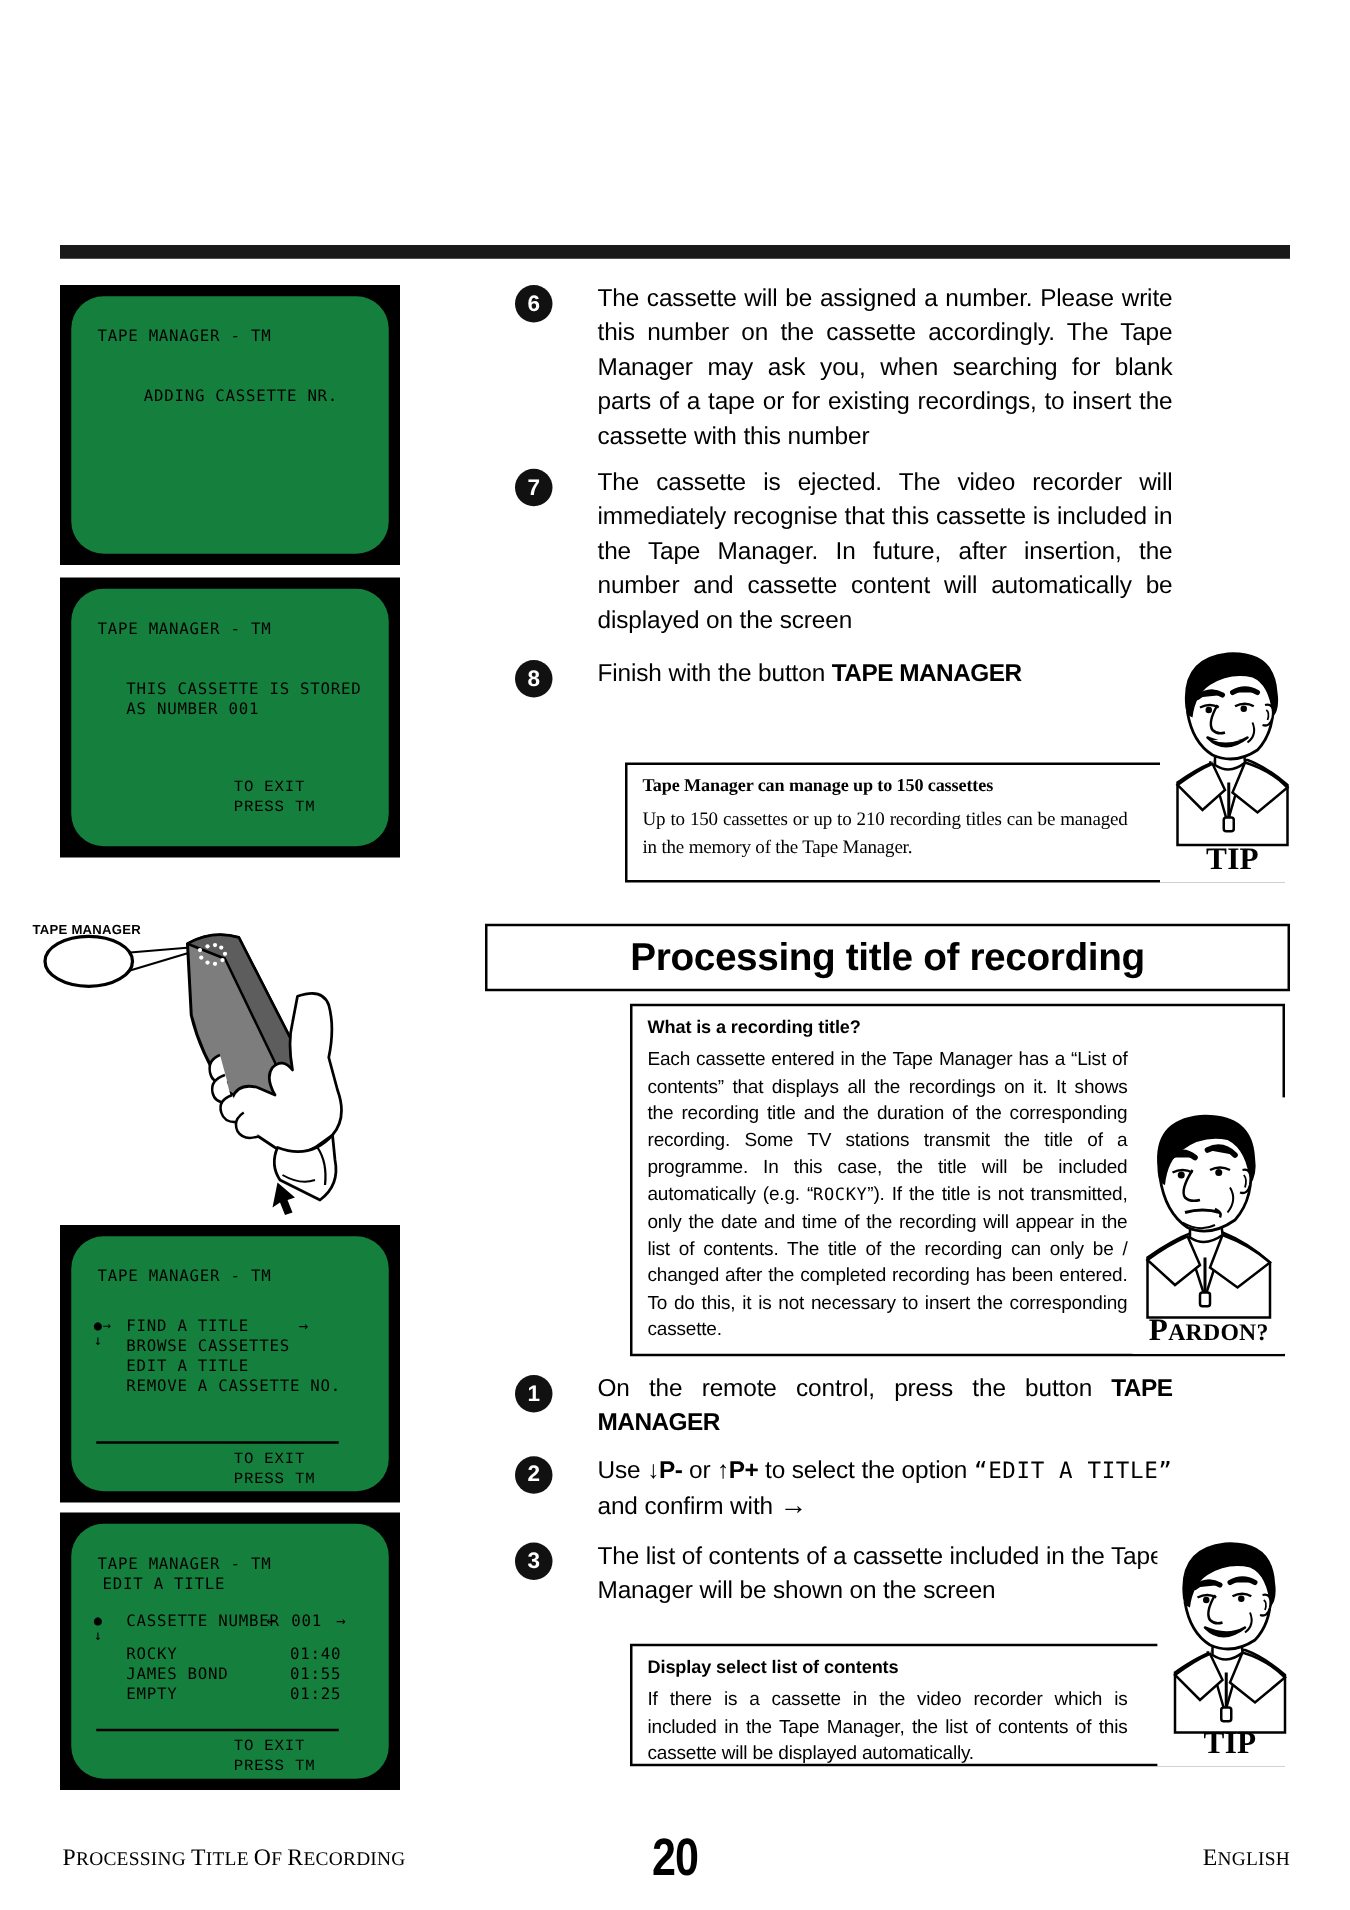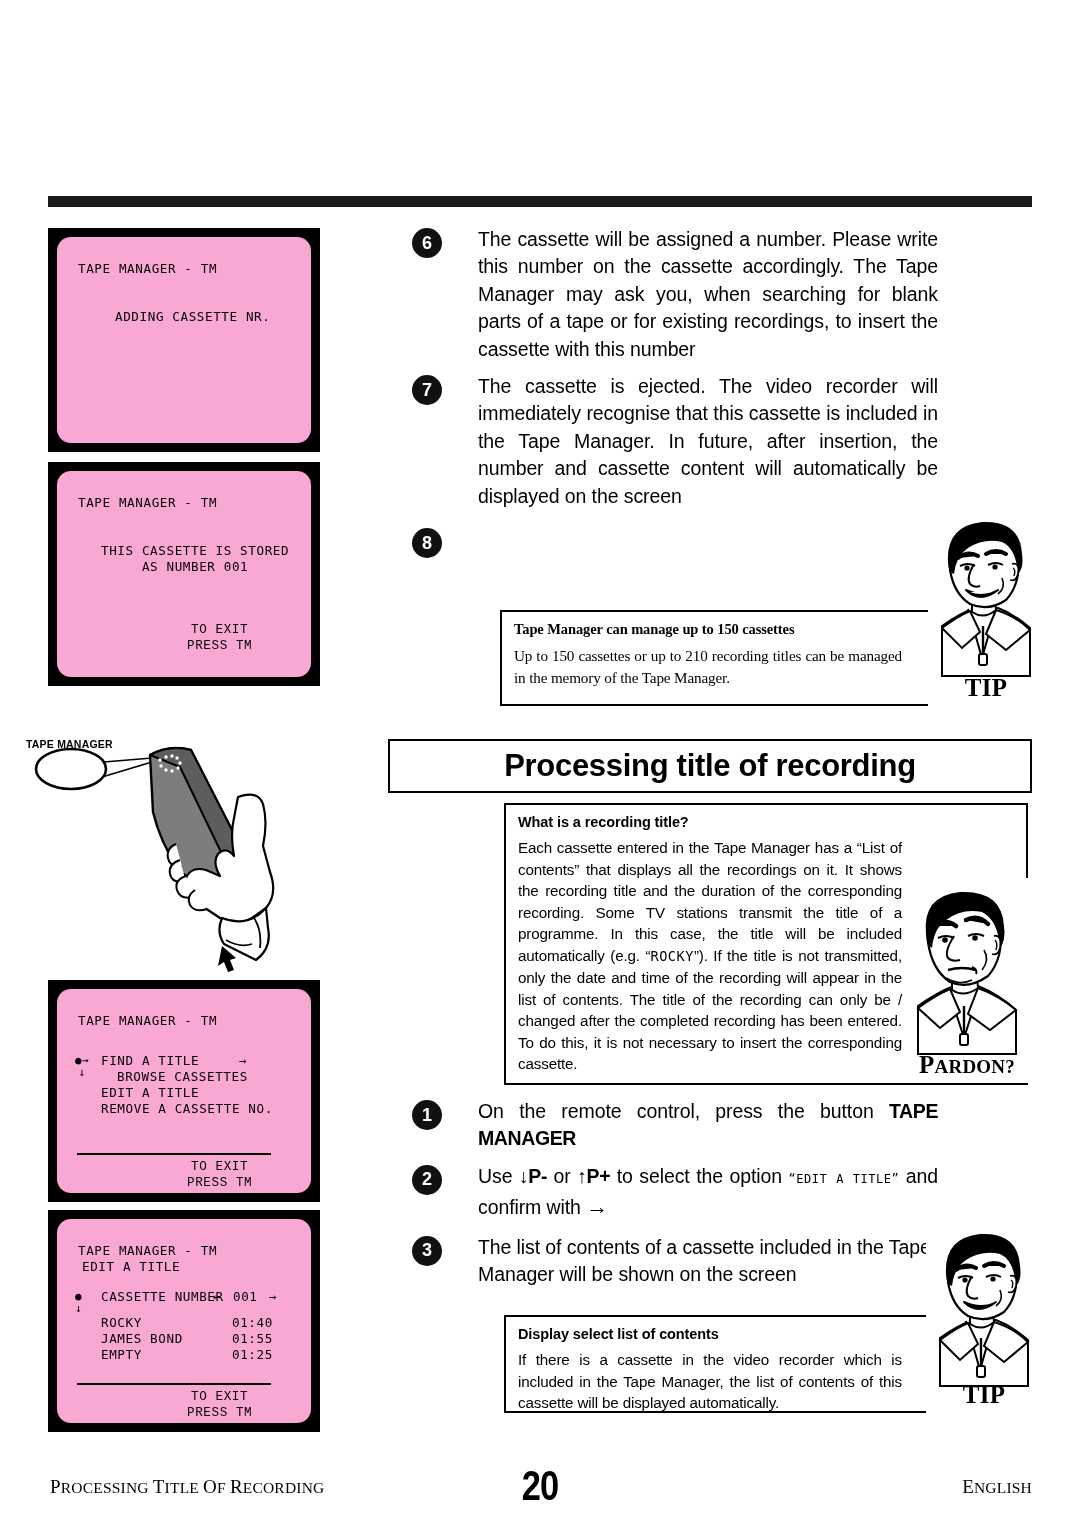--- a/index.html
+++ b/index.html
@@ -20,25 +20,24 @@
   }
 
   
   .tv {
     position: absolute;
     background: #000;
     padding: 9px;
   }
   .tv-inner {
     width: 100%; height: 100%;
-    background: #f9a8d4;
-    border-radius: 14px;
+    background: #15803d;
+    border-radius: 26px;
     position: relative;
     overflow: hidden;
-    text-align: center;
   }
   .osd {
     font-family: "DejaVu Sans Mono", monospace;
     font-size: 12.6px;
     letter-spacing: 0.6px;
     line-height: 16px;
     color: #000;
     white-space: pre;
   }
   .osd-title { position: absolute; left: 21px; top: 24px; }
@@ -96,21 +95,21 @@
     font-family: "Liberation Sans", sans-serif;
     letter-spacing: -0.1px;
   }
   .step-text.nojust { text-align: left; }
   .kbd {
     font-weight: bold;
     letter-spacing: -0.4px;
   }
   .mono-osd {
     font-family: "DejaVu Sans Mono", monospace;
-    font-size: 12px;
+    font-size: 18px;
     letter-spacing: 0.5px;
   }
 
   
   .callout {
     position: absolute;
     border: 2px solid #000;
     background: #fff;
   }
   .callout-head {
@@ -249,21 +248,21 @@
     </svg>
   </div>
 
   <div class="tv" id="tv3">
     <div class="tv-inner">
       <div class="osd osd-title">TAPE MANAGER - TM</div>
       <div class="osd osd-marks" style="left:18px; top:66px; line-height:12px;">●→
 ↓</div>
       <div class="osd osd-body" style="left:44px; top:64px;">FIND A TITLE</div>
       <div class="osd osd-body" style="left:182px; top:64px;">→</div>
-      <div class="osd osd-body" style="left:60px; top:80px;">BROWSE CASSETTES</div>
+      <div class="osd osd-body" style="left:44px; top:80px;">BROWSE CASSETTES</div>
       <div class="osd osd-body" style="left:44px; top:96px;">EDIT A TITLE</div>
       <div class="osd osd-body" style="left:44px; top:112px;">REMOVE A CASSETTE NO.</div>
       <div class="osd-rule" style="left:20px; top:164px; width:194px;"></div>
       <div class="osd osd-exit" style="left:130px; top:170px;">TO EXIT
 PRESS TM</div>
     </div>
   </div>
 
   <div class="tv" id="tv4">
     <div class="tv-inner">
@@ -296,20 +295,21 @@
       <div class="step-text">The cassette will be assigned a number. Please write this number on the cassette accordingly. The Tape Manager may ask you, when searching for blank parts of a tape or for existing recordings, to insert the cassette with this number</div>
     </div>
 
     <div class="step" style="margin-top:10px;">
       <div class="step-num">7</div>
       <div class="step-text">The cassette is ejected. The video recorder will immediately recognise that this cassette is included in the Tape Manager. In future, after insertion, the number and cassette content will automatically be displayed on the screen</div>
     </div>
 
     <div class="step" style="margin-top:16px;">
       <div class="step-num">8</div>
+      <div class="step-text nojust"><span>Finish with the button </span><span class="kbd">TAPE MANAGER</span></div>
     </div>
   </div>
 
   <div class="callout" style="left:500px; top:610px; width:528px; height:96px;font-family:Liberation Serif, serif;">
     <div class="callout-head" style="width:400px;">Tape Manager can manage up to 150 cassettes</div>
     <div class="callout-body" style="width:412px;">Up to 150 cassettes or up to 210 recording titles can be managed in the memory of the Tape Manager.</div>
   </div>
   <div class="mascot" style="left:928px; top:508px; width:116px; height:198px;">
     <svg width="116" height="198" viewBox="0 0 116 198">
       <rect x="0" y="0" width="116" height="198" fill="#fff"></rect>

